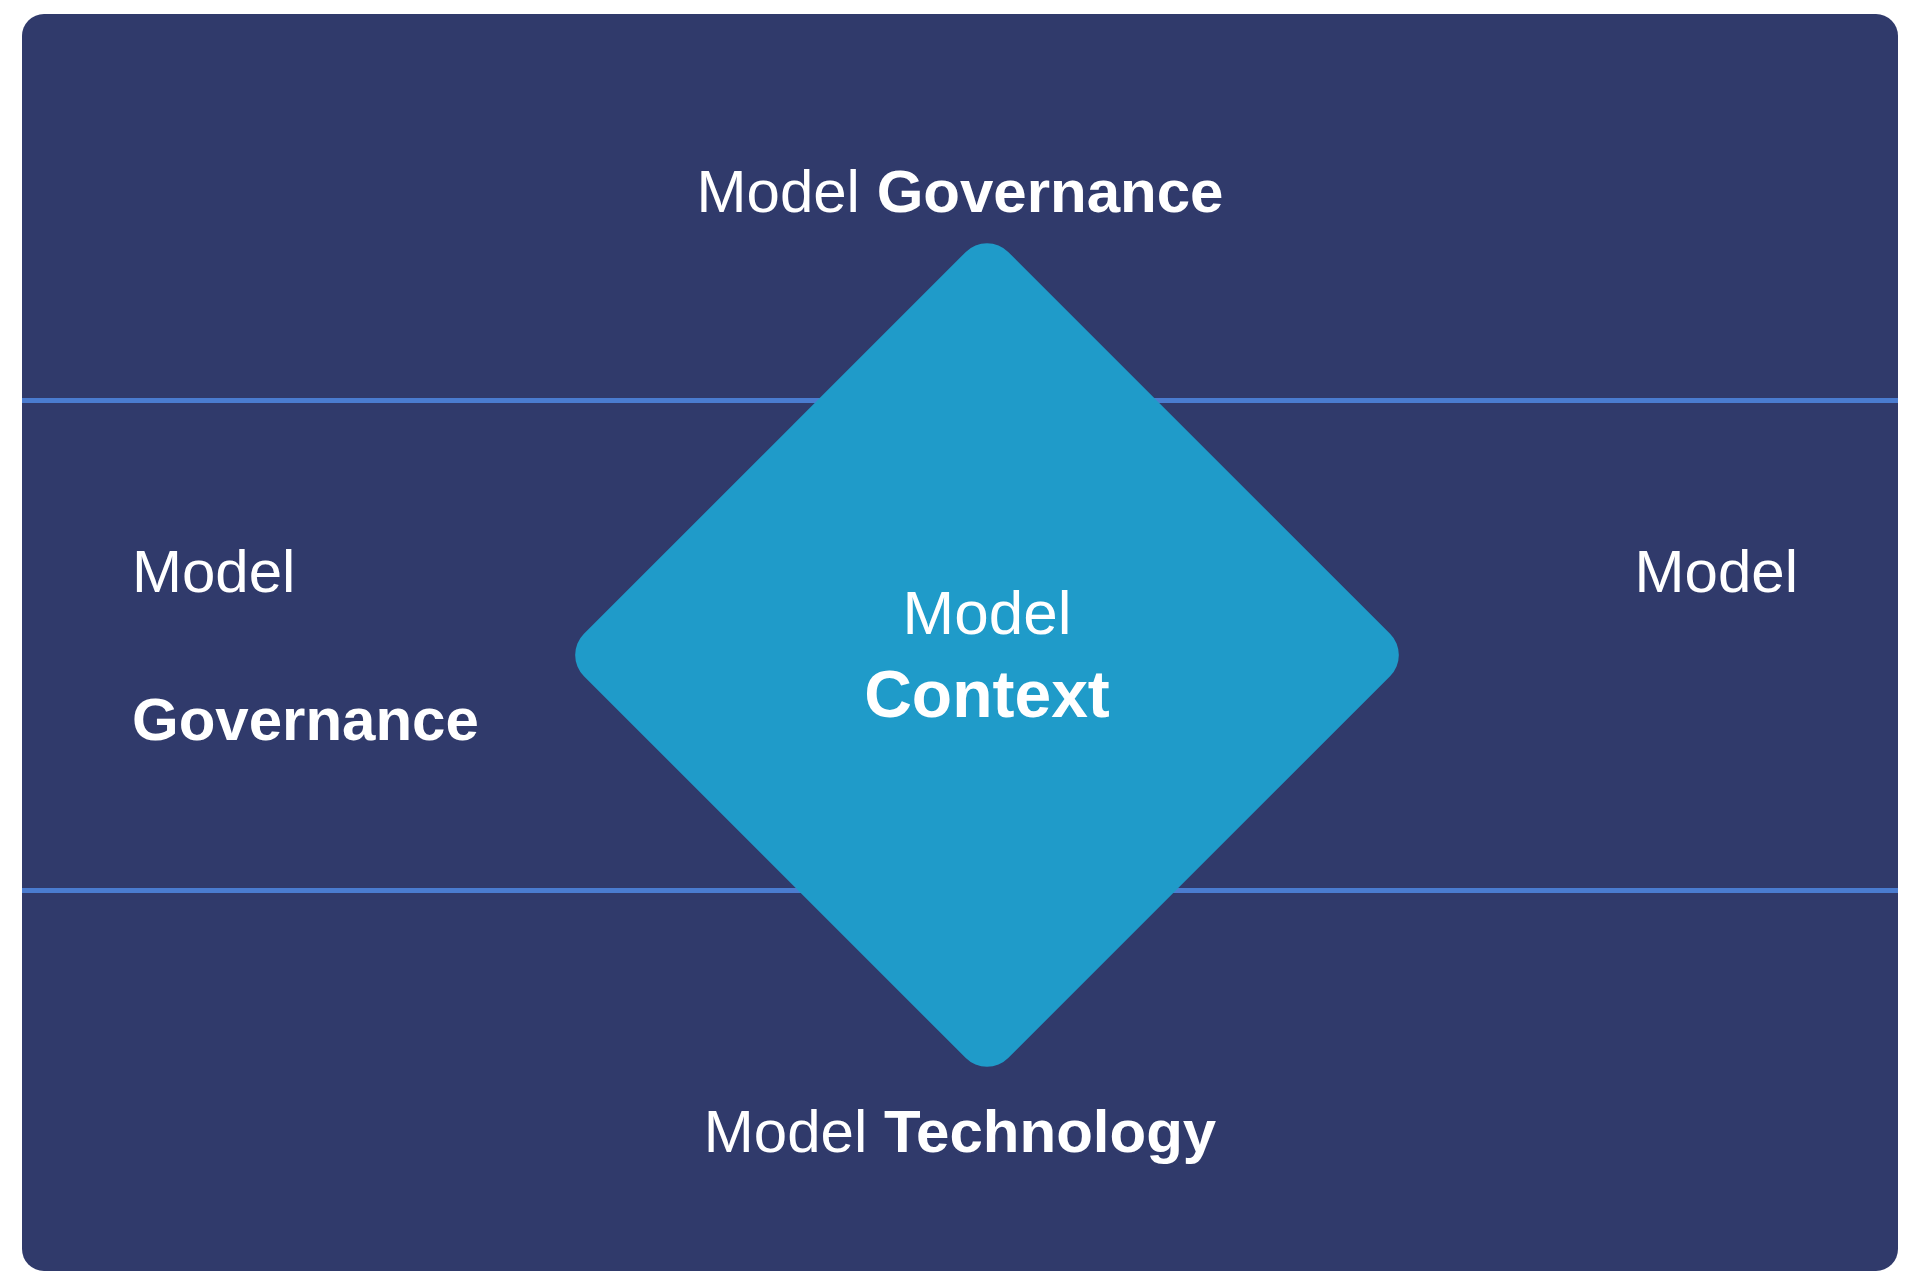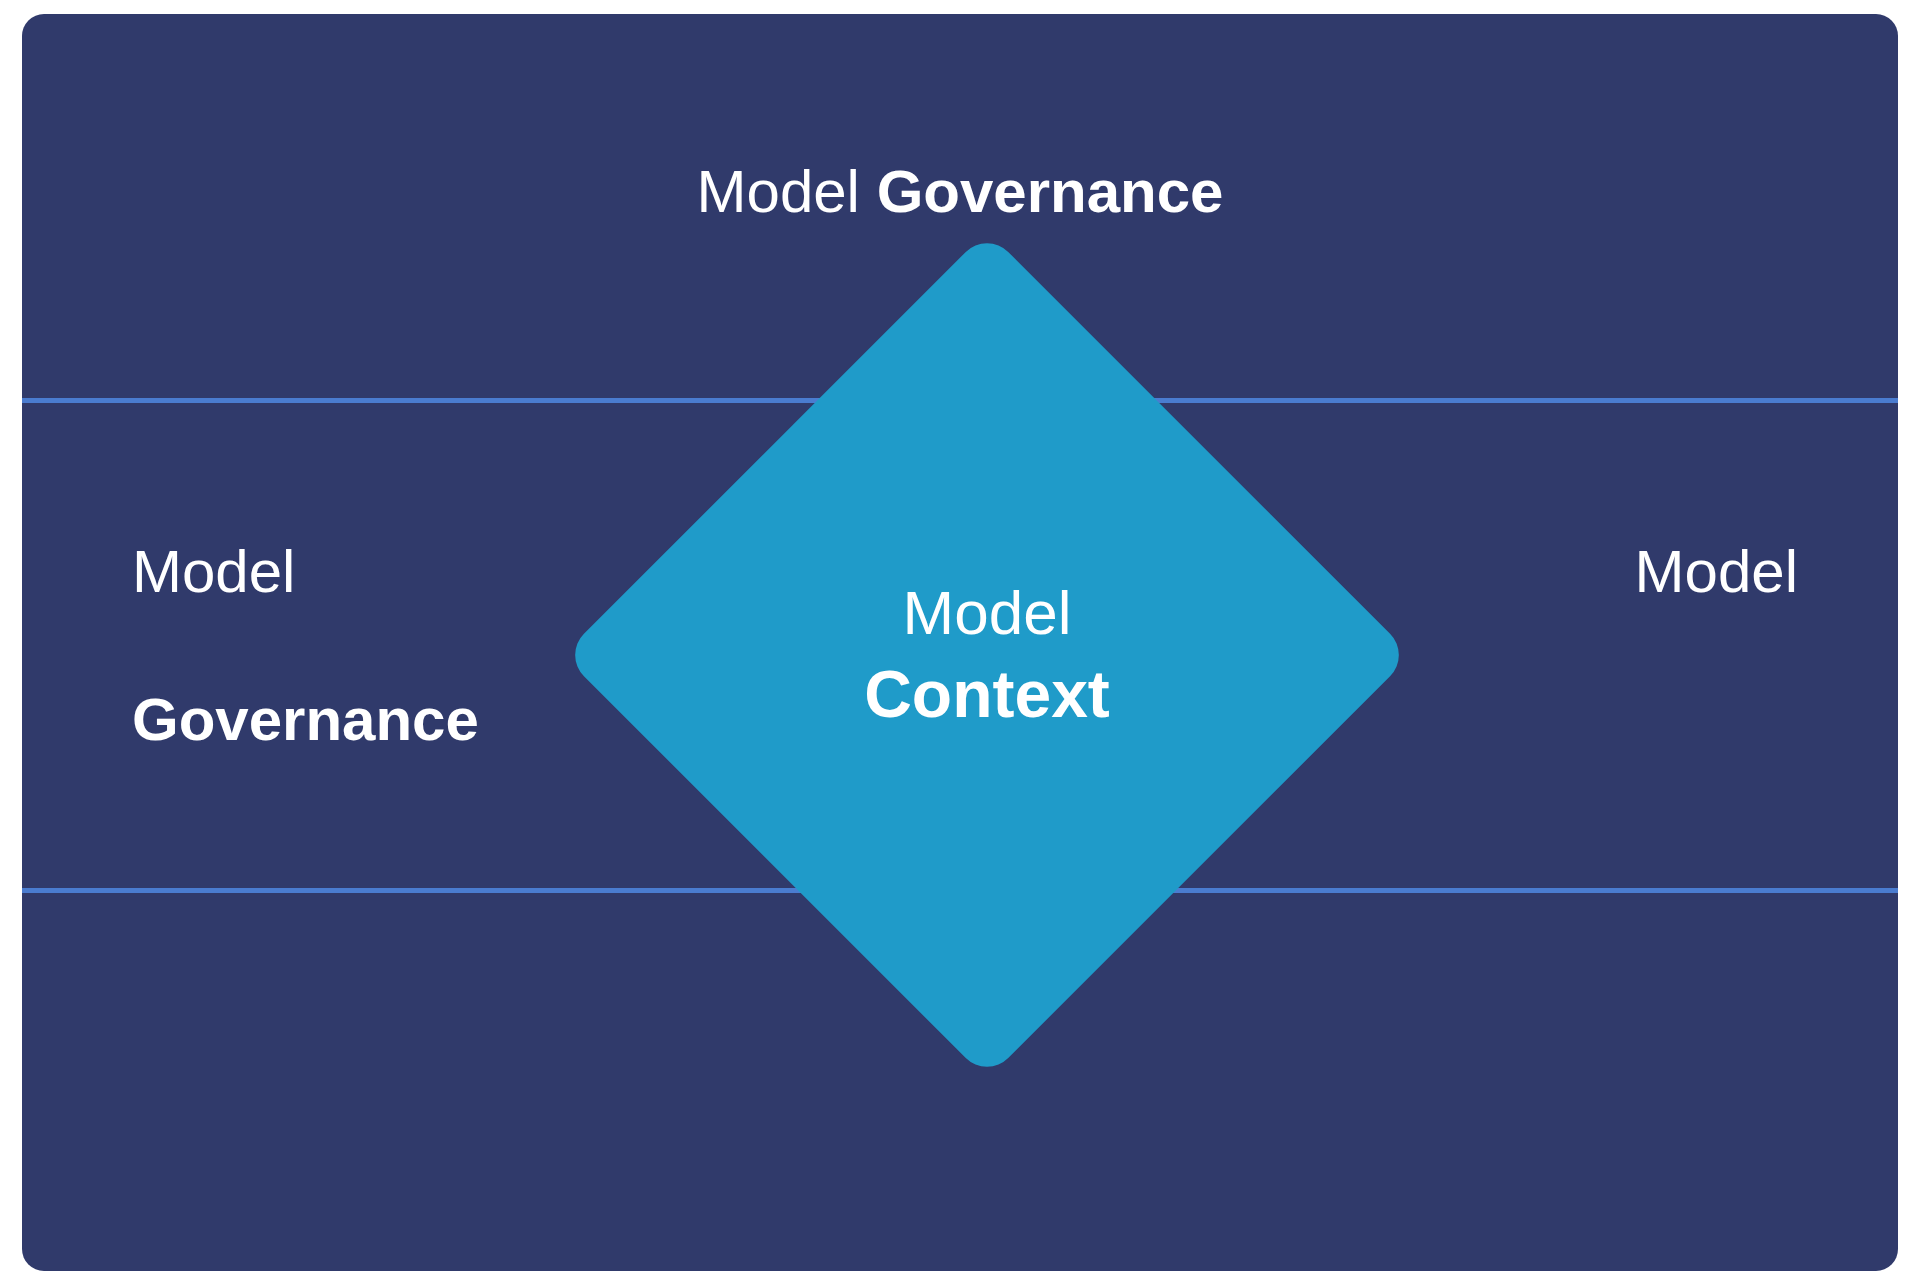--- a/index.html
+++ b/index.html
@@ -142,20 +142,23 @@
 
     <div id="label-development" class="band-label">
       <span class="side-line-1">Model</span>
       <span class="side-line-2">Governance</span>
     </div>
 
     <div id="label-production" class="band-label">
       <span class="side-line-1">Model</span>
     </div>
 
+    <div id="label-technology" class="band-label">
+      <span class="lt">Model</span><span>&nbsp;</span><span class="bd">Technology</span>
+    </div>
 
     <div id="diamond-wrap">
       <div id="diamond-shape"></div>
       <div id="diamond-text">
         <div id="diamond-line-1">Model</div>
         <div id="diamond-line-2">Context</div>
       </div>
     </div>
 
   </div>

